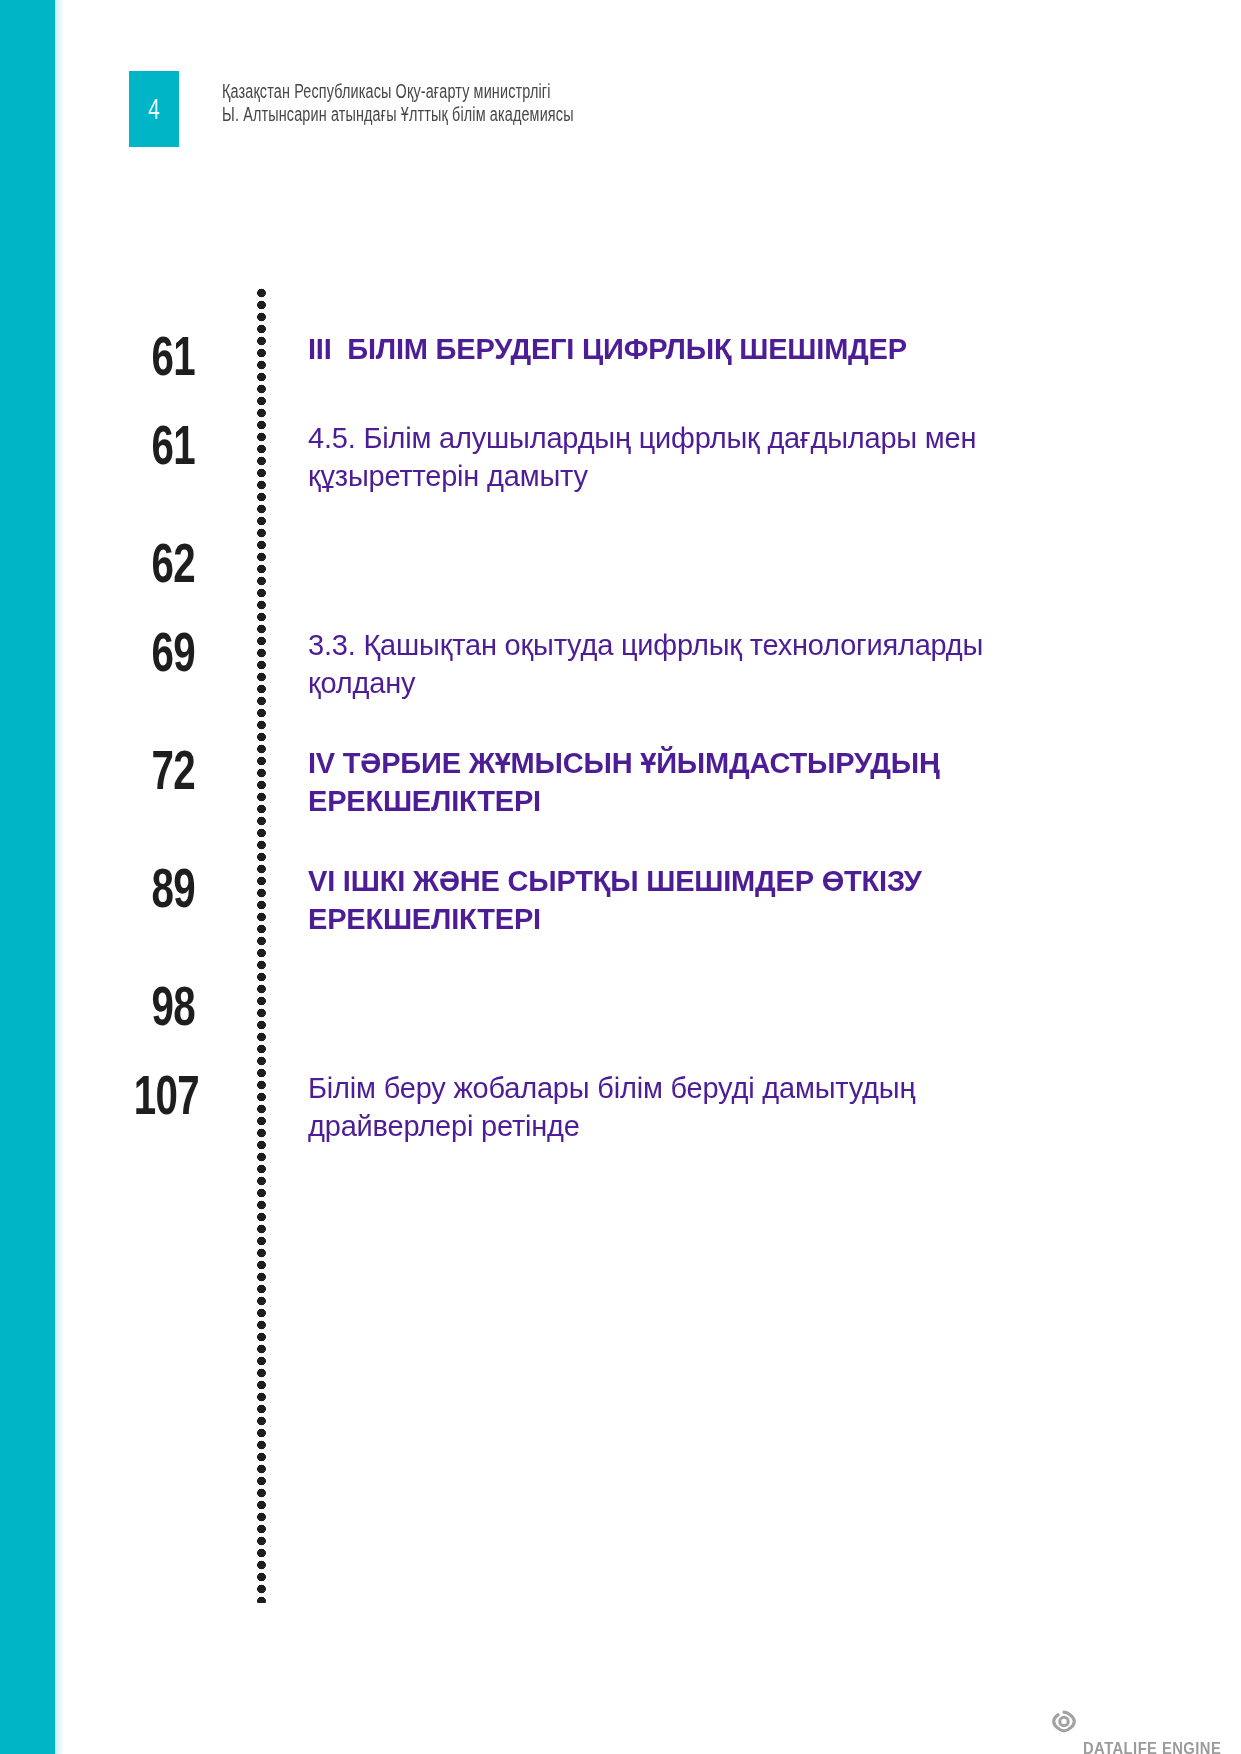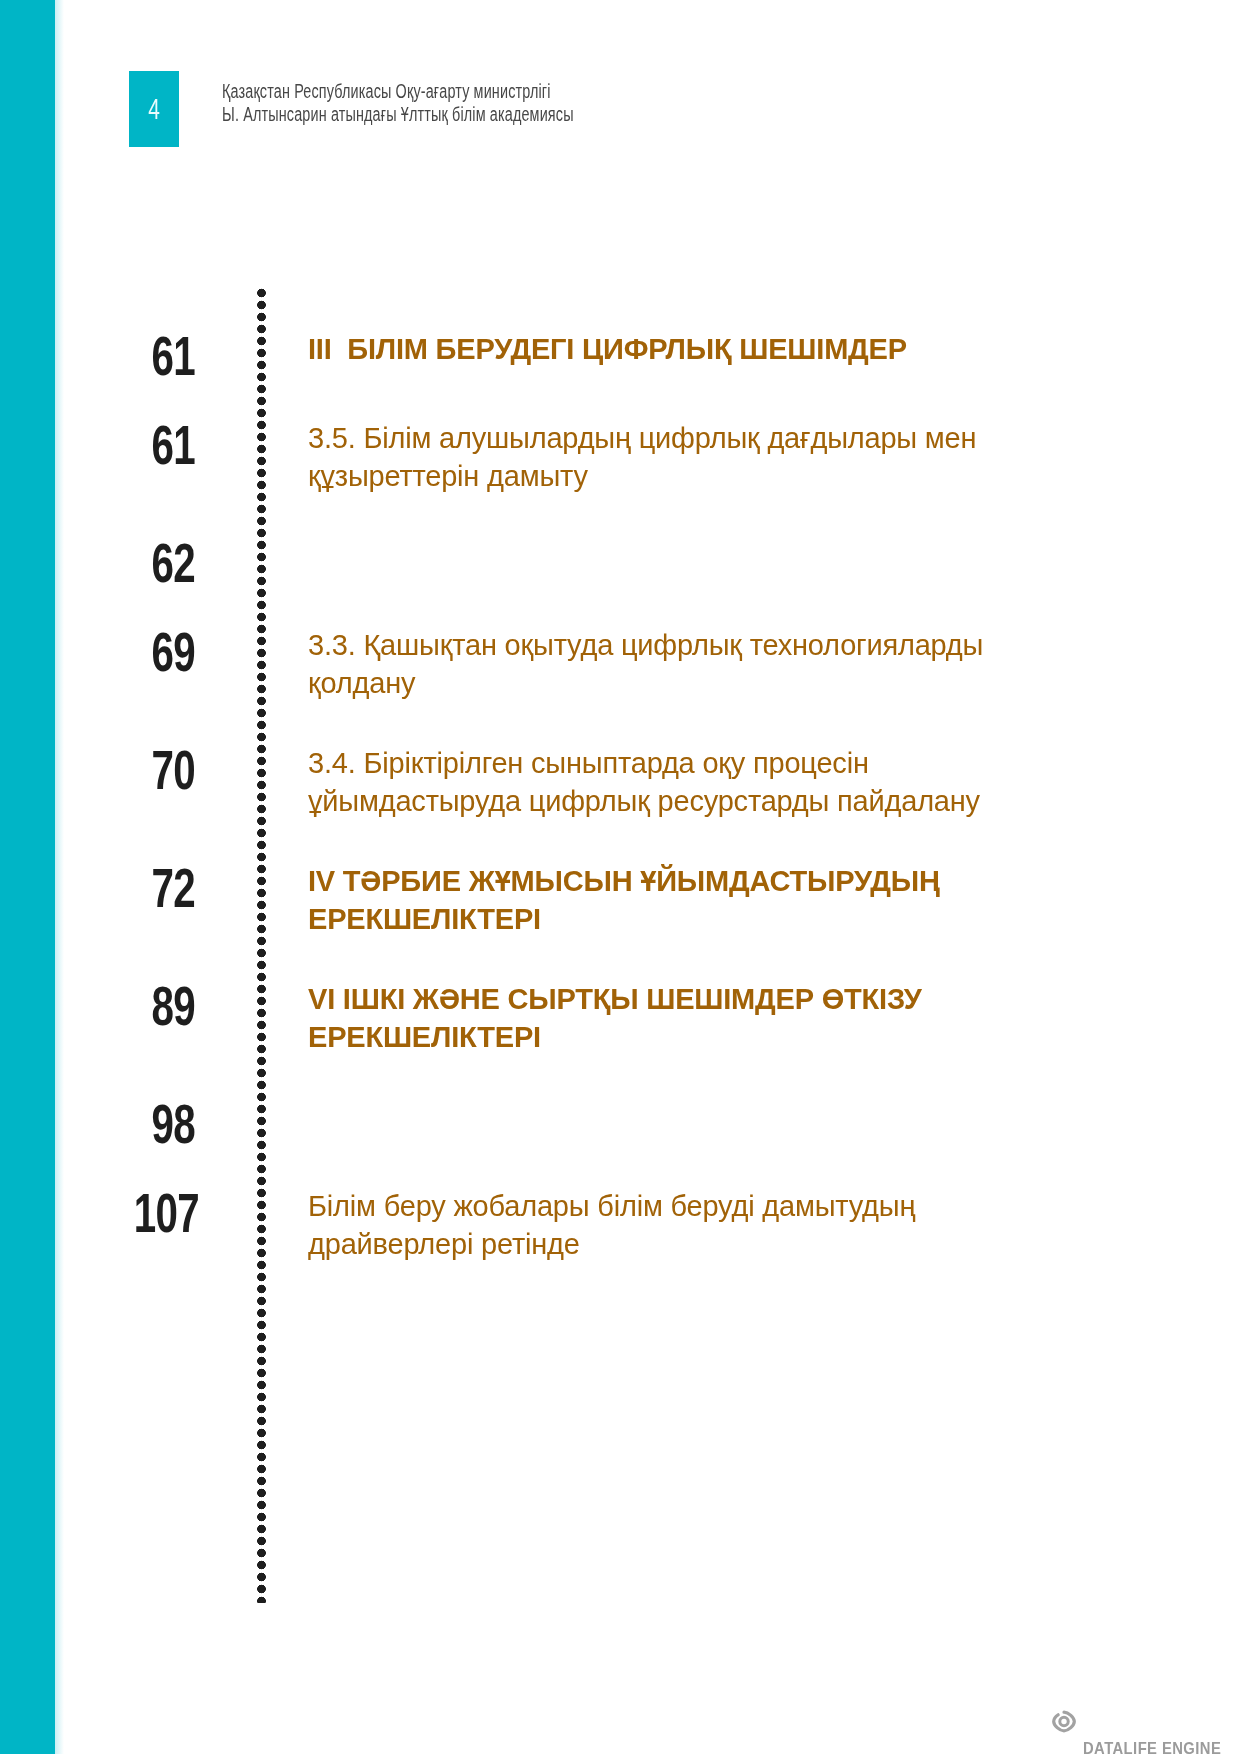--- a/index.html
+++ b/index.html
@@ -25,21 +25,21 @@
   .dotted-line { position:absolute; left:257px; top:287px; width:9px; height:1316px;
                  background-image:radial-gradient(circle,#1e1e1e 4.1px,rgba(0,0,0,0) 4.6px);
                  background-size:9px 12px; background-repeat:repeat-y; background-position:center top; }
 
   
   .toc { position:absolute; left:110px; top:330px; display:flex; flex-direction:column; gap:42px; }
   .toc-row { display:flex; align-items:flex-start; }
   .toc-num { width:85px; flex:0 0 85px; text-align:right; font-weight:700; color:#1e1e1e;
              font-size:56px; line-height:42px; letter-spacing:-1px;
              transform:scaleX(0.72); transform-origin:100% 0; margin-top:5px; }
-  .toc-text { margin-left:113px; max-width:780px; font-size:29px; line-height:38px; color:#a16207;
+  .toc-text { margin-left:113px; max-width:780px; font-size:29px; line-height:38px; color:#4c1d95;
               white-space:pre-wrap; letter-spacing:-0.2px; }
   .toc-text.bold { font-weight:700; }
   .toc-text .pfx { font-weight:700; }
 
   
   .footer-brand { position:absolute; left:1051px; top:1708px; display:flex; align-items:flex-start; color:#9e9e9e; }
   .footer-brand svg { display:block; margin-top:2px; }
   .brand-text { margin-left:6px;margin-top:31px; }
   .brand-title { font-size:17px; font-weight:700; letter-spacing:0.5px; color:#9b9b9b;
                  transform:scaleX(0.87); transform-origin:0 0; white-space:nowrap; }
@@ -65,39 +65,34 @@
   <div class="dotted-line"></div>
 
   <div class="toc" id="toc">
   <div class="toc-row">
     <div class="toc-num">61</div>
     <div class="toc-text bold"><span class="pfx"></span><span class="txt">III  БІЛІМ БЕРУДЕГІ ЦИФРЛЫҚ ШЕШІМДЕР</span></div>
   </div>
 
   <div class="toc-row">
     <div class="toc-num">61</div>
-    <div class="toc-text"><span class="pfx"></span><span class="txt">3.5. Білім алушылардың цифрлық дағдылары мен
+    <div class="toc-text"><span class="pfx"></span><span class="txt">4.5. Білім алушылардың цифрлық дағдылары мен
 құзыреттерін дамыту</span></div>
   </div>
 
   <div class="toc-row">
     <div class="toc-num">62</div>
   </div>
 
   <div class="toc-row">
     <div class="toc-num">69</div>
     <div class="toc-text"><span class="pfx"></span><span class="txt">3.3. Қашықтан оқытуда цифрлық технологияларды
 қолдану</span></div>
   </div>
 
-  <div class="toc-row">
-    <div class="toc-num">70</div>
-    <div class="toc-text"><span class="pfx"></span><span class="txt">3.4. Біріктірілген сыныптарда оқу процесін
-ұйымдастыруда цифрлық ресурстарды пайдалану</span></div>
-  </div>
 
   <div class="toc-row">
     <div class="toc-num">72</div>
     <div class="toc-text bold"><span class="pfx"></span><span class="txt">IV ТӘРБИЕ ЖҰМЫСЫН ҰЙЫМДАСТЫРУДЫҢ
 ЕРЕКШЕЛІКТЕРІ</span></div>
   </div>
 
 
   <div class="toc-row">
     <div class="toc-num">89</div>

